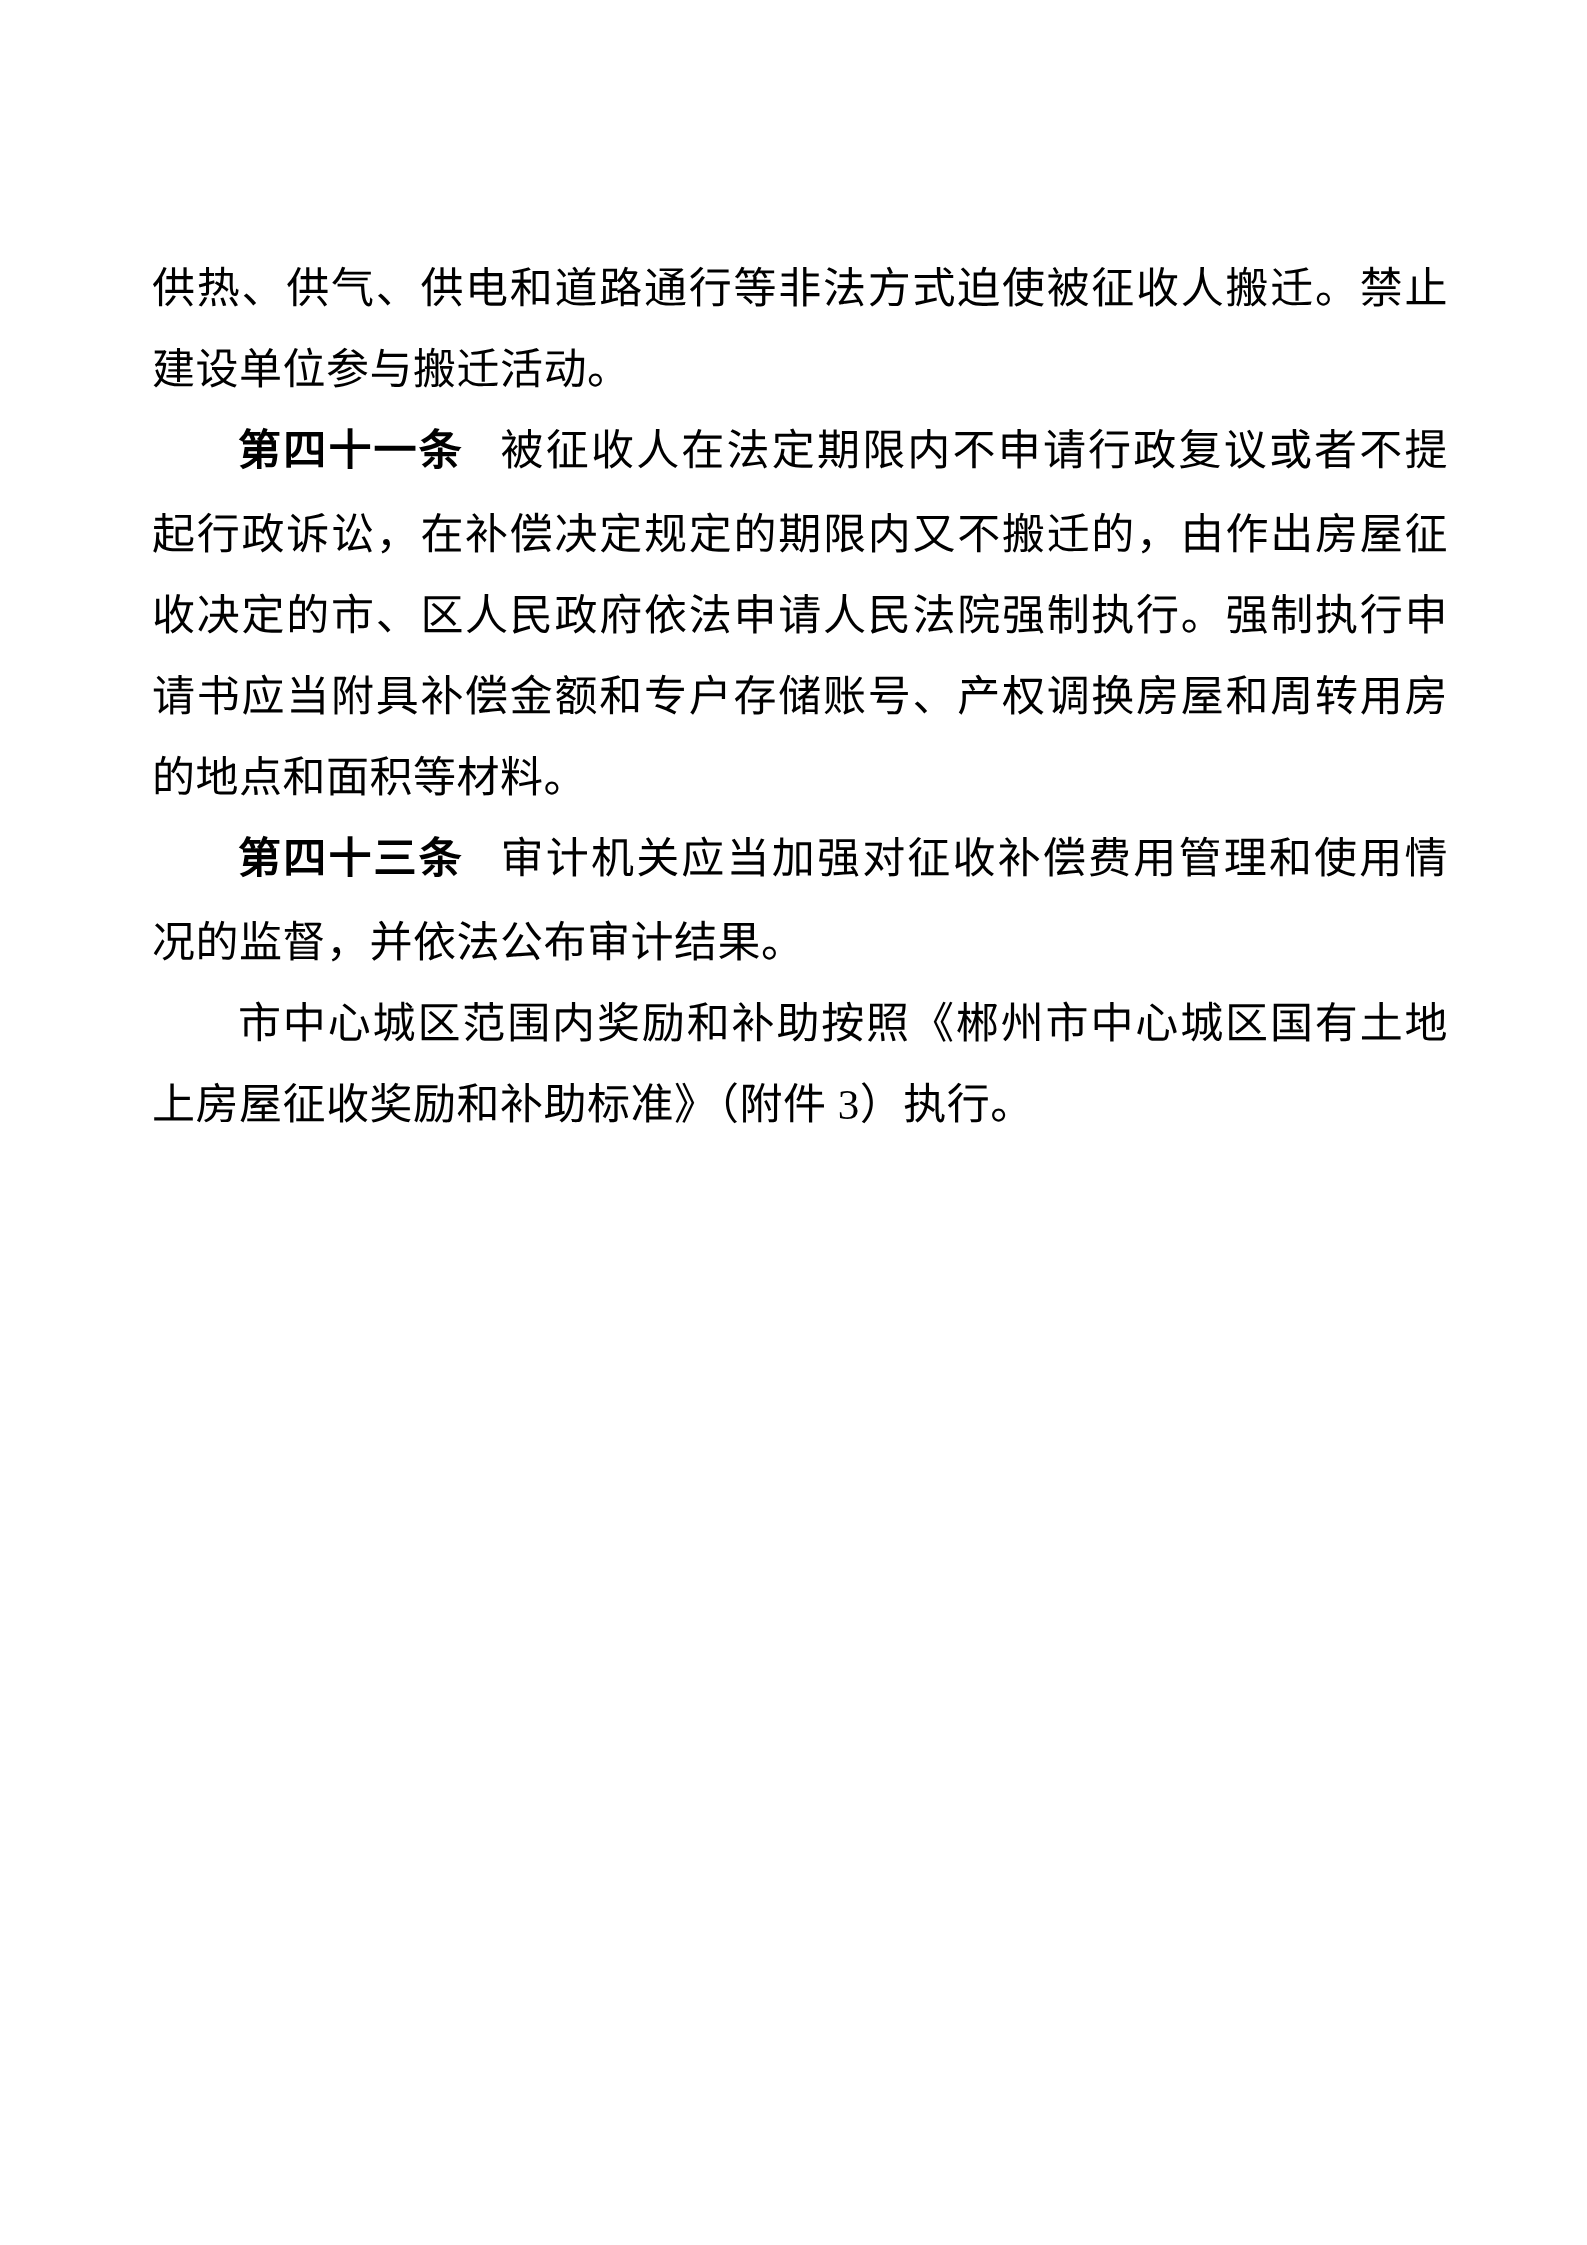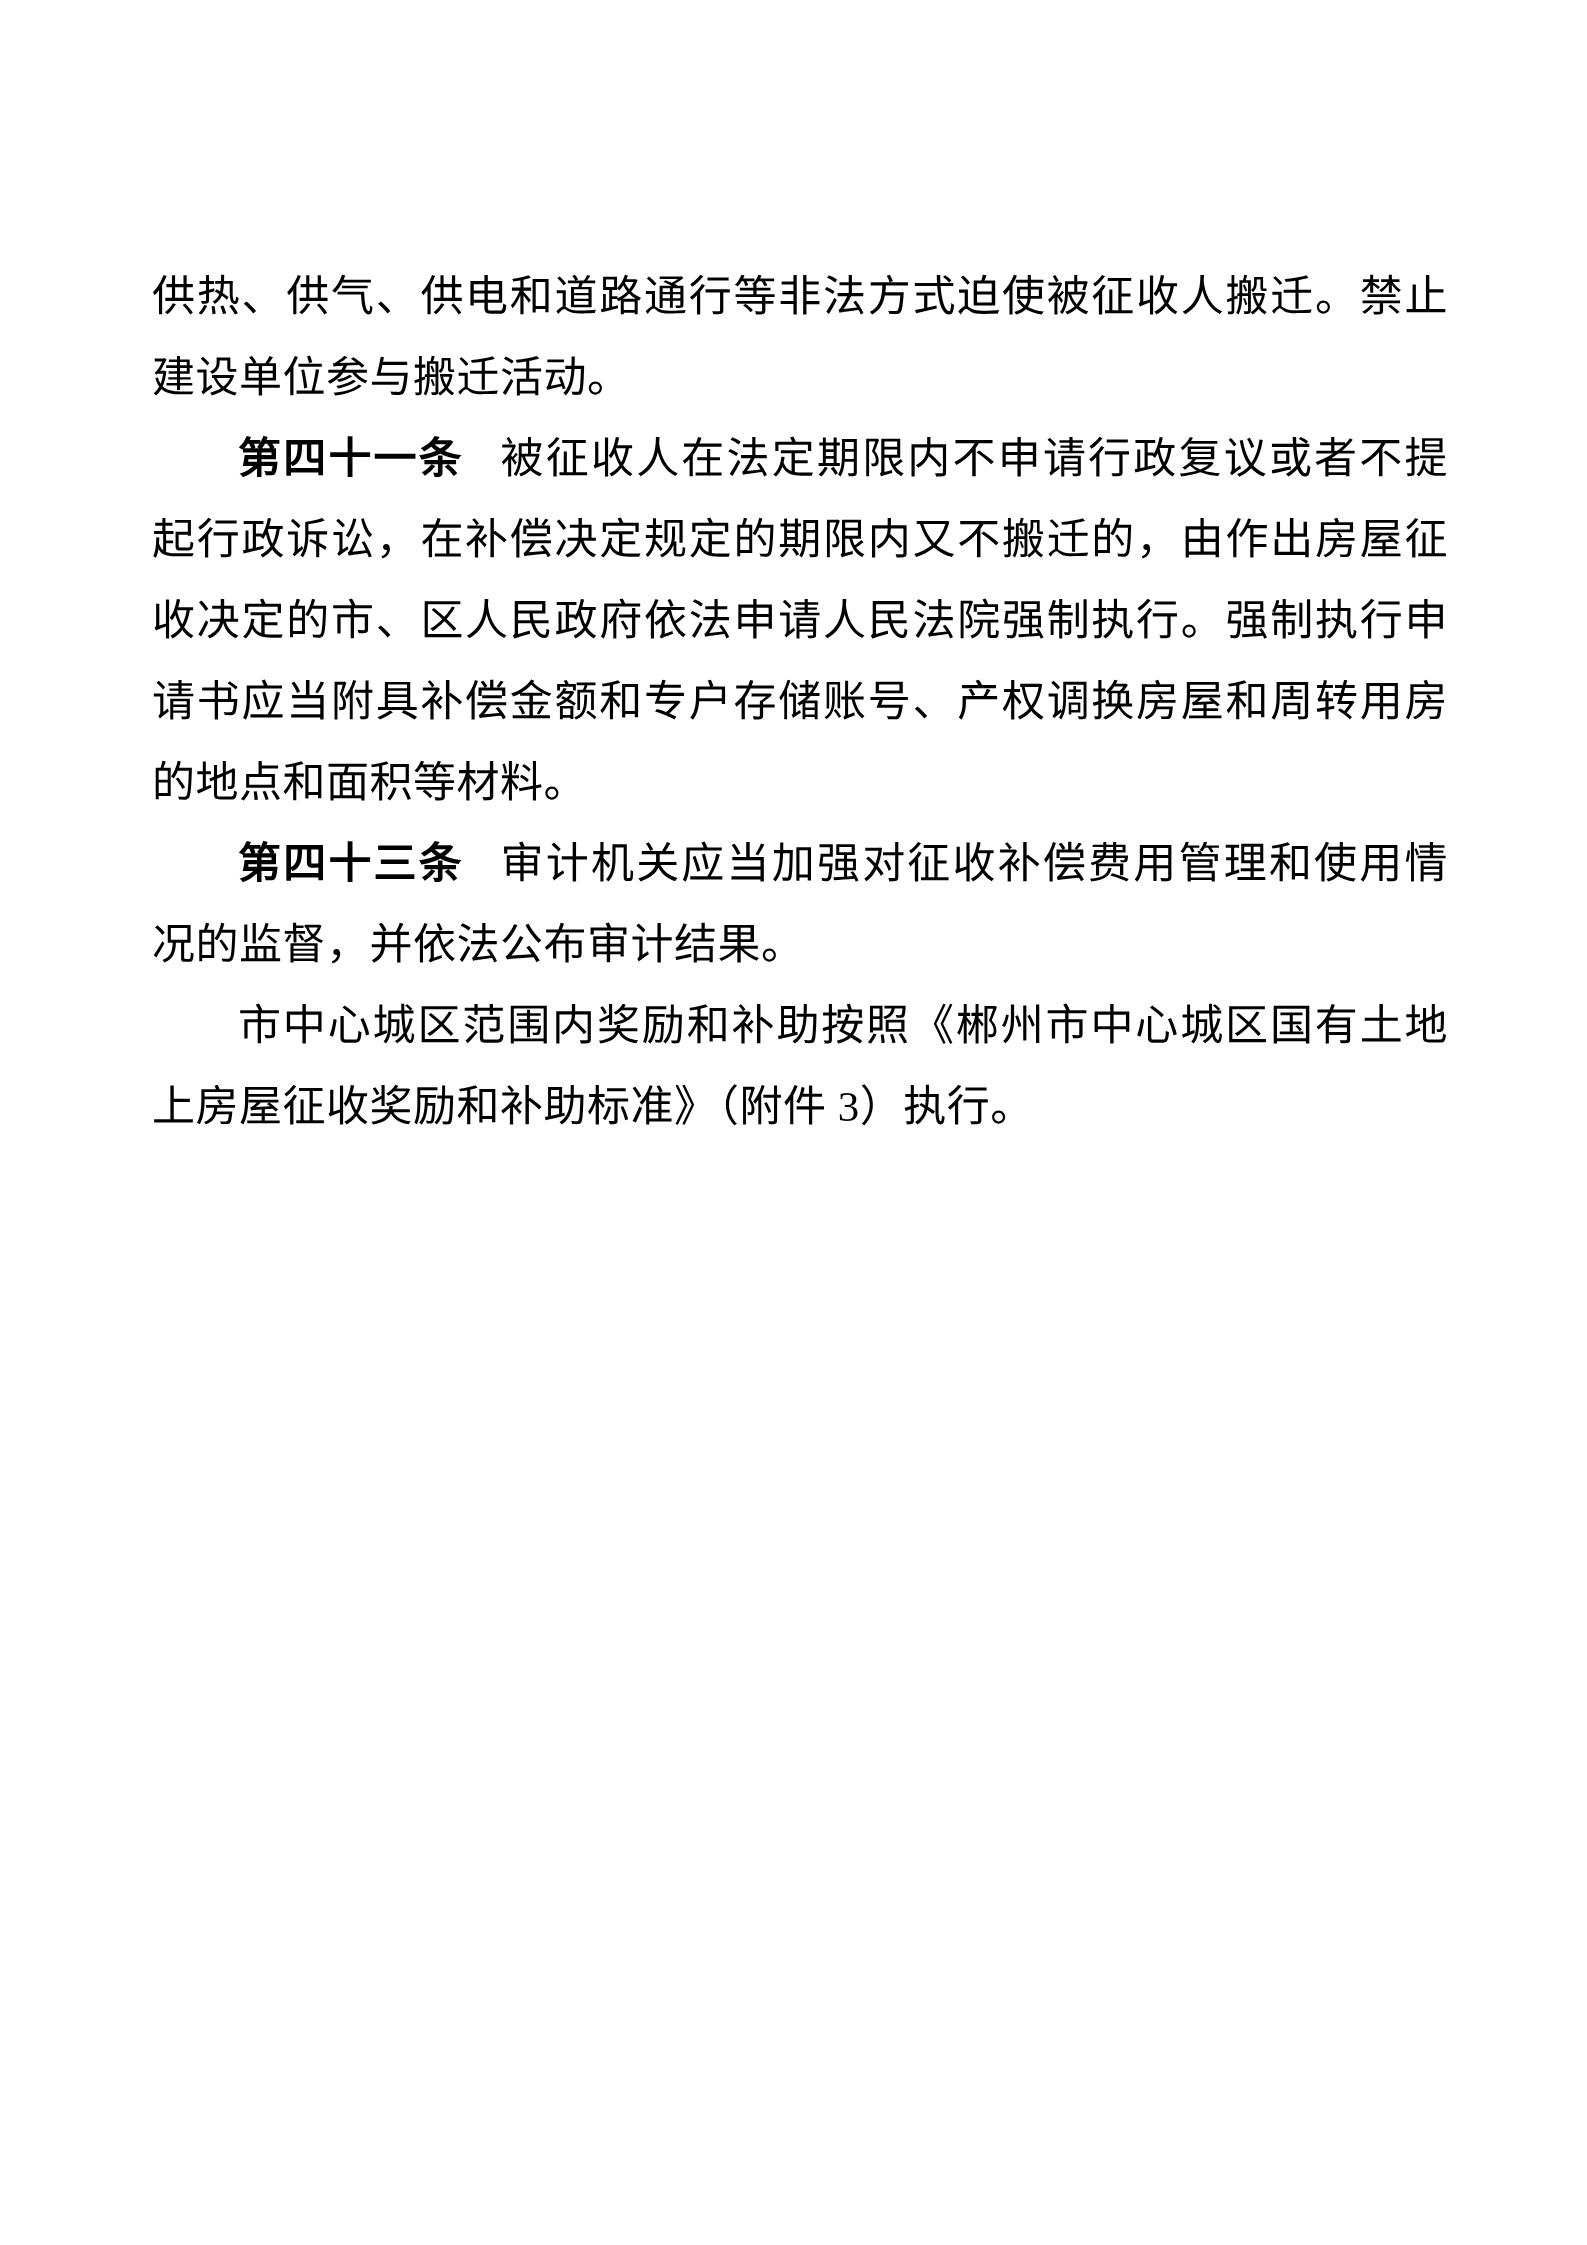--- a/index.html
+++ b/index.html
@@ -5,21 +5,21 @@
   html, body {
     margin: 0;
     padding: 0;
     background: #ffffff;
   }
   .page {
     position: relative;
     width: 1587px;
     height: 1902px;
     background: #ffffff;
-    margin: 16px auto;
+    margin: 8px auto;
     overflow: hidden;
     color: #000000;
     font-family: "Liberation Serif", "DejaVu Serif", serif;
   }
   .content {
     position: absolute;
     left: 152px;
     top: 240px;
     width: 1296px;
     font-size: 43px;
@@ -31,21 +31,21 @@
   .para {
     margin: 0;
     padding: 0;
     text-indent: 2em;
   }
   .para.no-indent {
     text-indent: 0;
   }
   .article-no {
     font-weight: 700;
-    font-family: Liberation Sans, sans-serif;
+    font-family: Liberation Mono, monospace;
     margin-right: 0.85em;
   }
   .page-number {
     position: absolute;
     left: 1297px;
     top: 2048px;
     width: 90px;
     font-size: 30px;
     line-height: 36px;
     font-family: "Liberation Sans", "DejaVu Sans", sans-serif;

